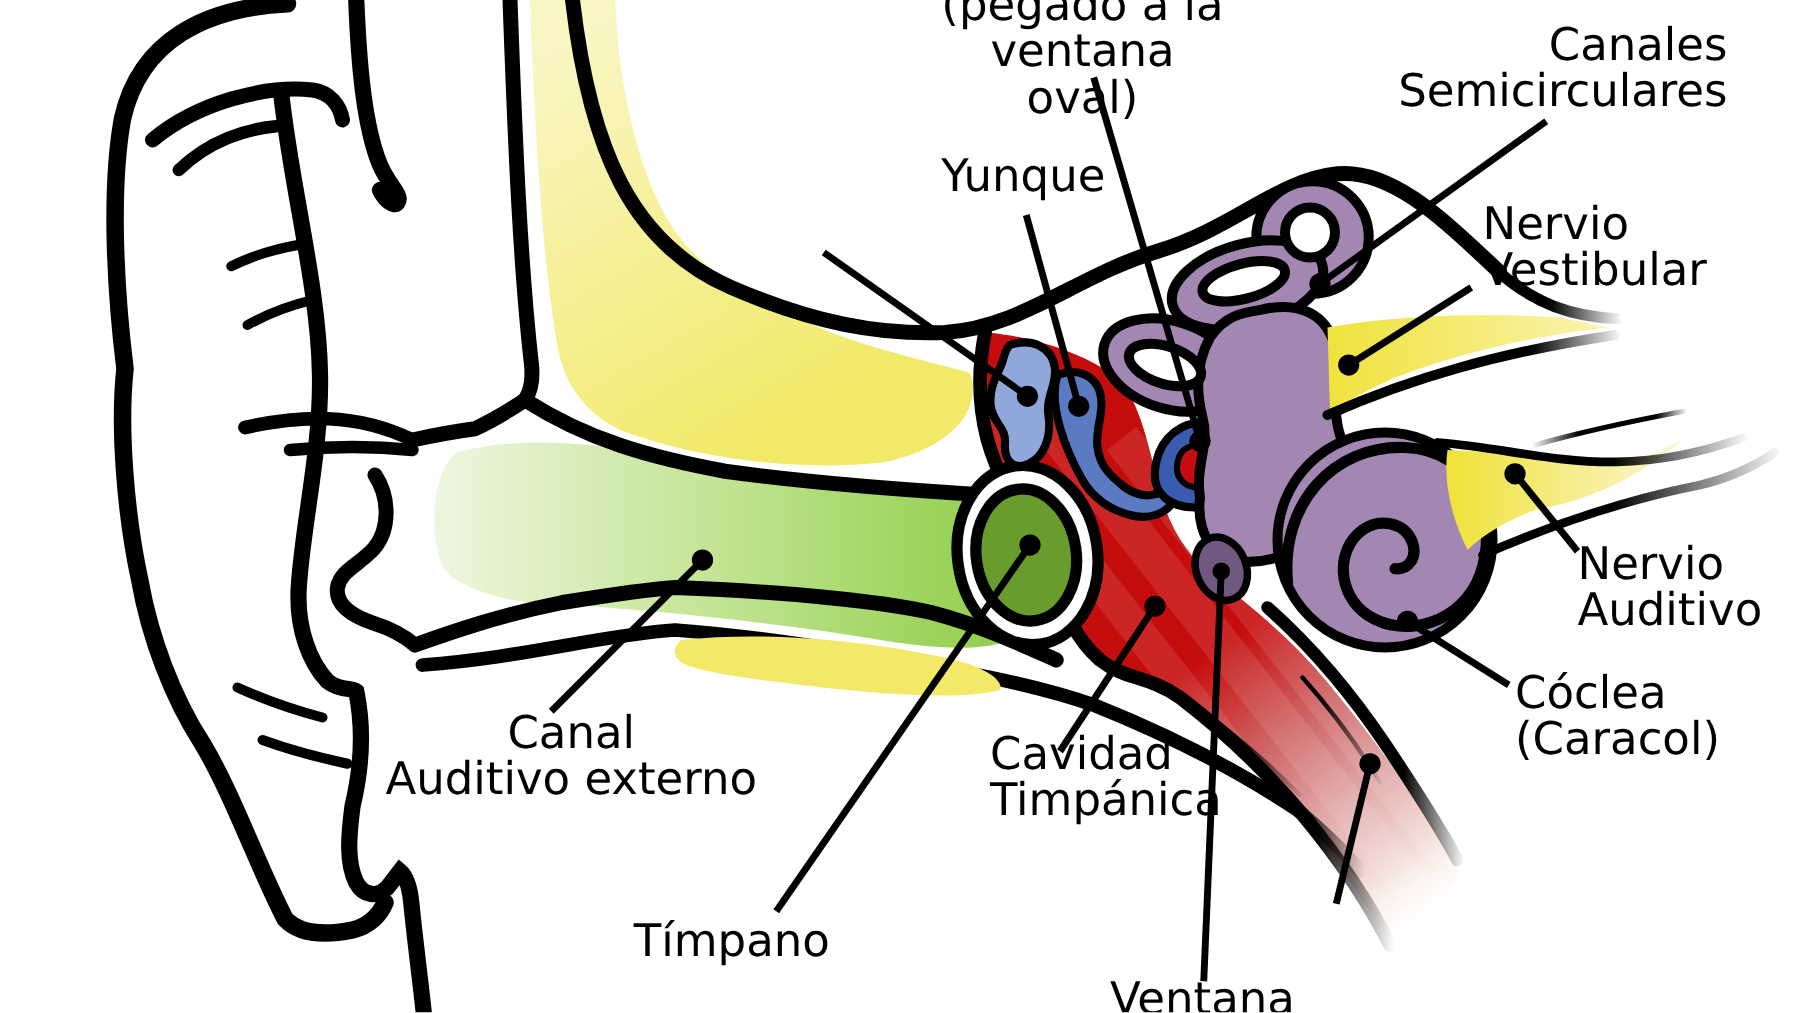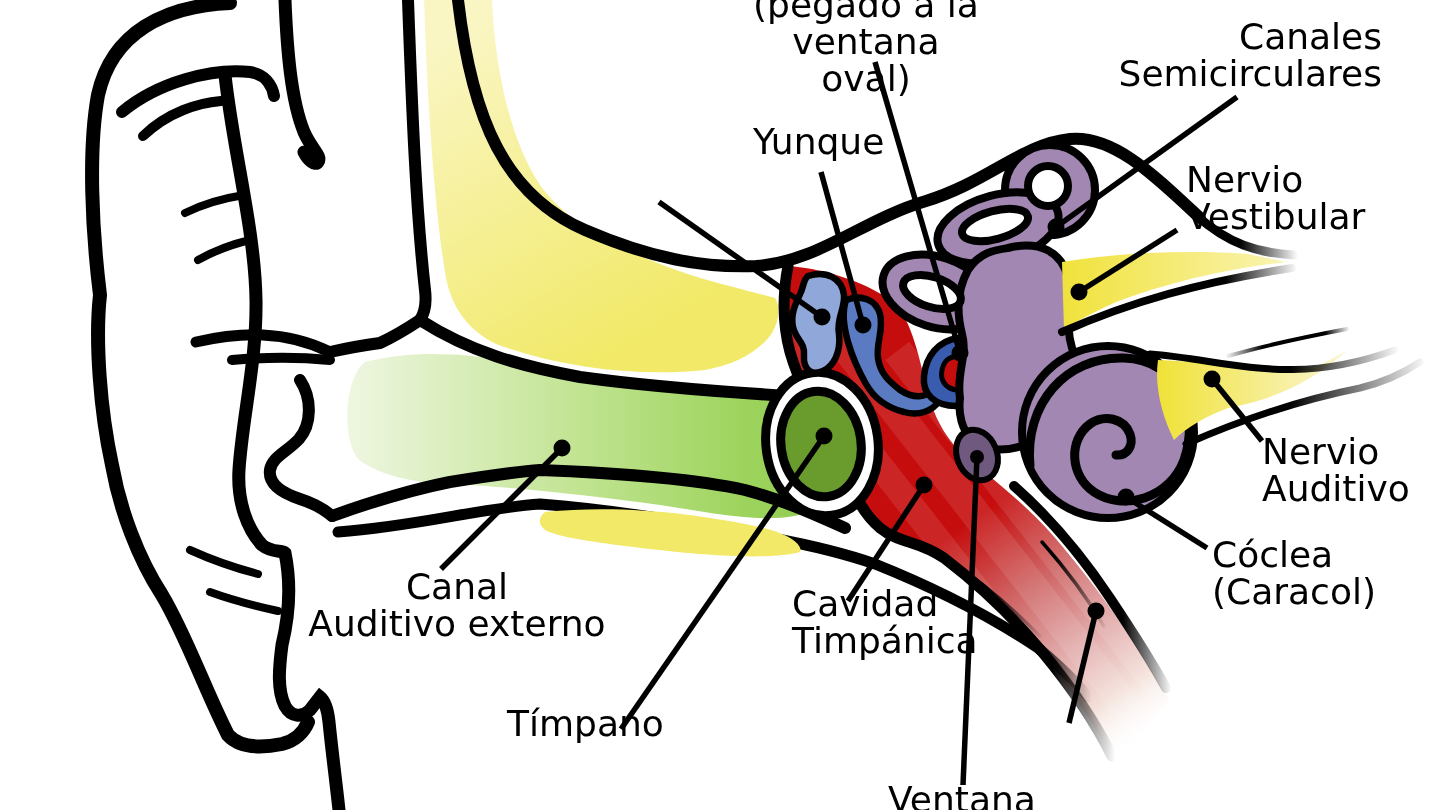--- a/index.html
+++ b/index.html
@@ -240,18 +240,18 @@
 Semicirculares</div>
 <div class="label" style="left:1186px;top:161px;">Nervio
 Vestibular</div>
 <div class="label" style="left:753px;top:123px;">Yunque</div>
 <div class="label" style="left:1262px;top:433px;">Nervio
 Auditivo</div>
 <div class="label ctr" style="left:307px;top:568px;width:300px;">Canal
 Auditivo externo</div>
 <div class="label" style="left:1212px;top:536px;">Cóclea
 (Caracol)</div>
-<div class="label" style="left:507px;top:705px;">Tímpano</div>
+<div class="label" style="left:507px;top:735px;">Tímpano</div>
 <div class="label" style="left:753px;top:585px;margin-left:39px;">Cavidad
 Timpánica</div>
 <div class="label" style="left:888px;top:781px;">Ventana</div>
 
 </div>
 
 </body></html>

